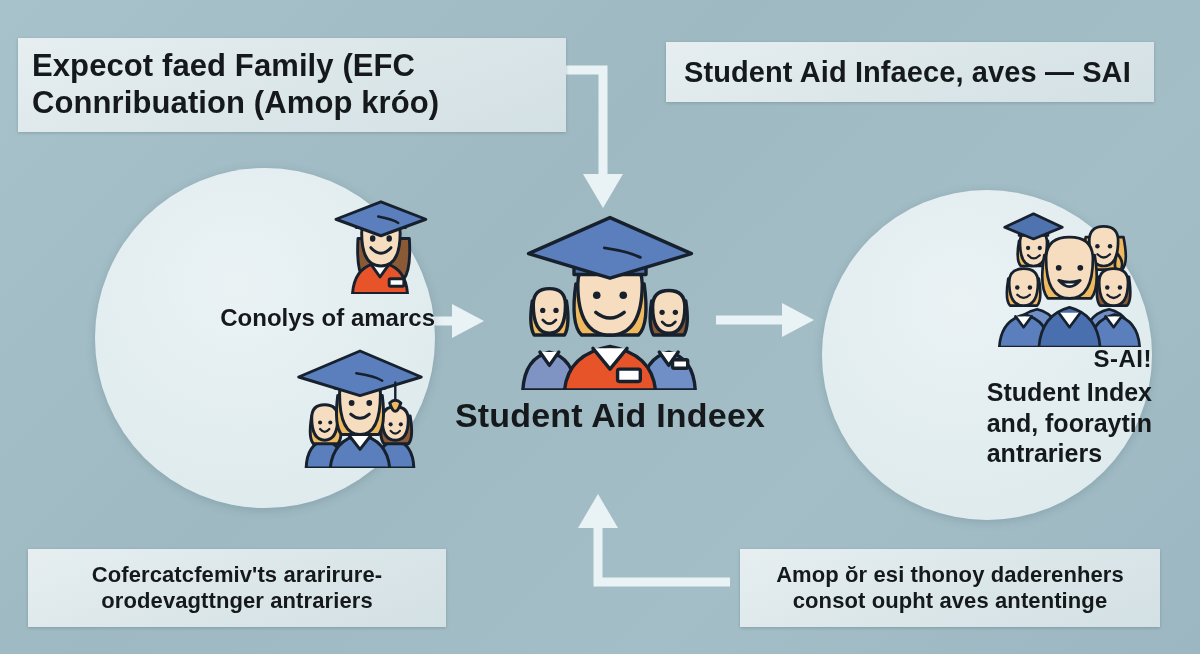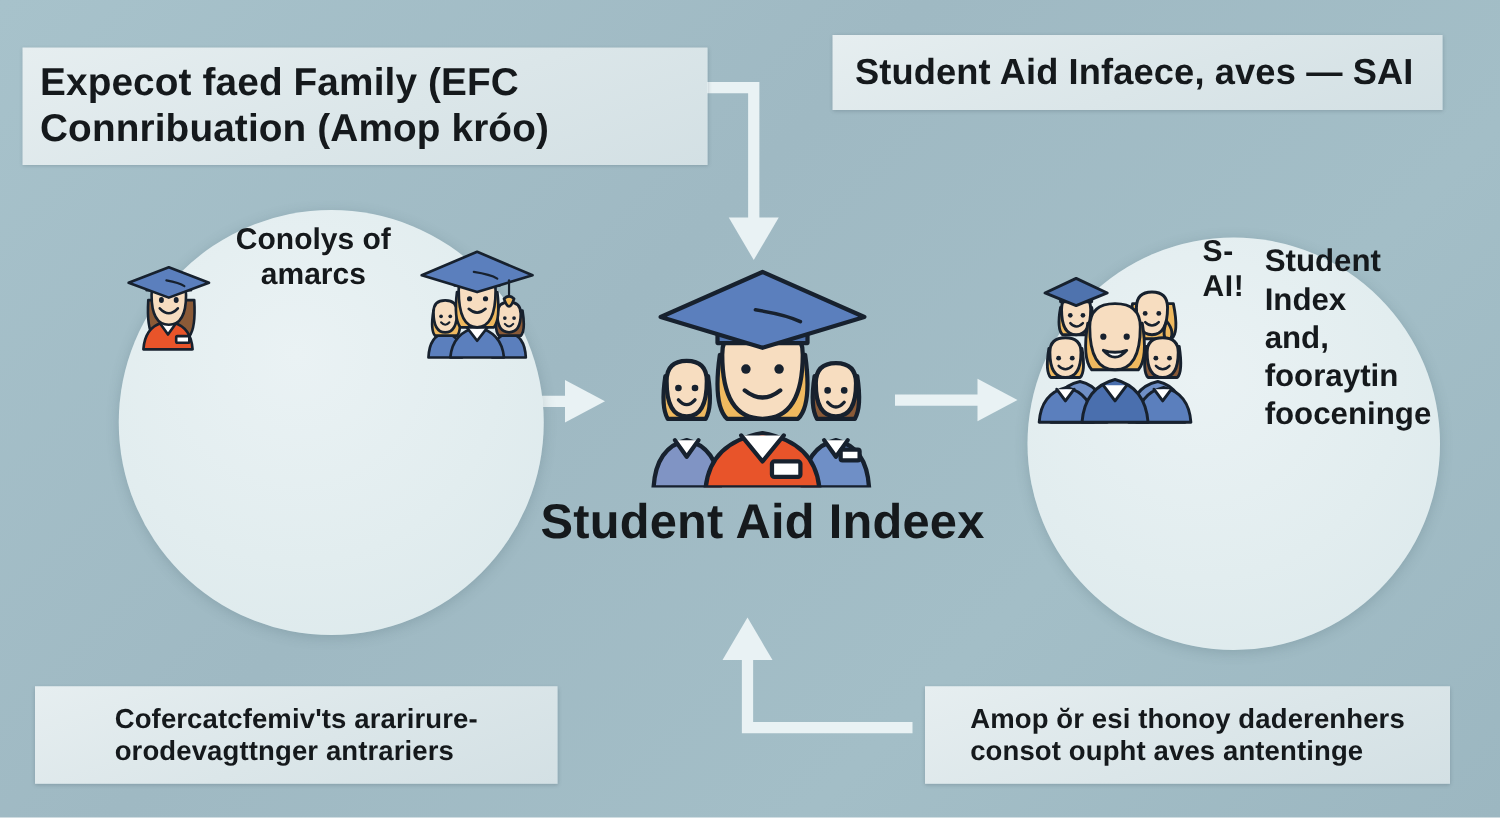--- a/index.html
+++ b/index.html
@@ -11,55 +11,56 @@
     position:relative;
   }
   #stage{position:absolute;left:0;top:0;width:1200px;height:654px;}
 
   
   .label-box{
     position:absolute;
     background:linear-gradient(160deg,#e6eef0 0%,#dbe6e9 55%,#d3e0e4 100%);
     box-shadow:0 1px 3px rgba(60,80,90,.28);
     display:flex;align-items:center;justify-content:center;
+    text-align:center;
     color:#15191c;
     font-weight:bold;
     letter-spacing:.1px;
     line-height:1.18;
   }
   #box-efc{left:18px;top:38px;width:548px;height:94px;font-size:31px;padding:0 14px;box-sizing:border-box;justify-content:flex-start;text-align:left;}
-  #box-sai{left:666px;top:28px;width:488px;height:60px;font-size:29px;padding:0 18px;box-sizing:border-box;justify-content:flex-start;text-align:left;}
+  #box-sai{left:666px;top:42px;width:488px;height:60px;font-size:29px;padding:0 18px;box-sizing:border-box;justify-content:flex-start;text-align:left;}
   #box-bl{left:28px;top:549px;width:418px;height:78px;font-size:22px;padding:0 10px;box-sizing:border-box;}
   #box-br{left:740px;top:549px;width:420px;height:78px;font-size:22px;padding:0 26px;box-sizing:border-box;}
   .lb-line{display:block;}
 
   
   .circle{
     position:absolute;border-radius:50%;
     background:radial-gradient(circle at 42% 34%, #eaf2f4 0%, #e2edef 55%, #dbe8eb 100%);
     box-shadow:0 2px 10px rgba(60,85,95,.22);
-    display:flex;flex-direction:row;align-items:flex-start;
+    display:flex;flex-direction:column;align-items:flex-end;
   }
   #circle-left{left:95px;top:168px;width:340px;height:340px;}
   #circle-right{left:822px;top:190px;width:330px;height:330px;}
 
   .circle-text{
     text-align:center;color:#15191c;font-weight:bold;
     text-shadow:0 1px 1px rgba(255,255,255,.5);
   }
   #circle-left .circle-text{font-size:24px;}
   #sai-tag{font-size:24px;font-weight:bold;color:#15191c;margin-top:-2px;letter-spacing:.5px;}
   #right-desc{font-size:25px;line-height:1.22;color:#15191c;font-weight:bold;margin-top:4px;}
 
   
   #center-block{
     position:absolute;left:400px;top:210px;width:420px;height:290px;
     display:flex;flex-direction:column;align-items:center;
   }
-  #center-title{font-size:39px;font-weight:bold;color:#15191c;margin-top:6px;letter-spacing:.2px;}
+  #center-title{font-size:34px;font-weight:bold;color:#15191c;margin-top:6px;letter-spacing:.2px;}
   #center-sub{font-size:23px;font-weight:bold;color:#1a1f23;margin-top:8px;}
 
   
   .arrow-svg{position:absolute;overflow:visible;pointer-events:none;}
   .astroke{stroke:#e9f2f4;stroke-width:9;fill:none;stroke-linecap:butt;}
   .ahead{fill:#e9f2f4;}
 
   
   .icon-grad-single{width:110px;height:100px;}
   .icon-grad-family{width:150px;height:130px;}
@@ -251,21 +252,21 @@
         <circle cx="102" cy="62" r="3.2" fill="#17212e" stroke="none"></circle>
         <path d="M78 76 q12 14 24 0 q-12 4-24 0z" fill="#ffffff"></path>
       </g>
     </svg>
 
     <div id="sai-tag">S-AI!</div>
 
     <div id="right-desc">
       <span class="lb-line">Student Index</span>
       <span class="lb-line">and, fooraytin</span>
-      <span class="lb-line">fooceninge</span>
+      <span class="lb-line">antrariers</span>
     </div>
   </div>
 
   <div class="label-box" id="box-bl">
     <div>
       <span class="lb-line">Cofercatcfemiv'ts ararirure-</span>
       <span class="lb-line">orodevagttnger antrariers</span>
     </div>
   </div>
 

